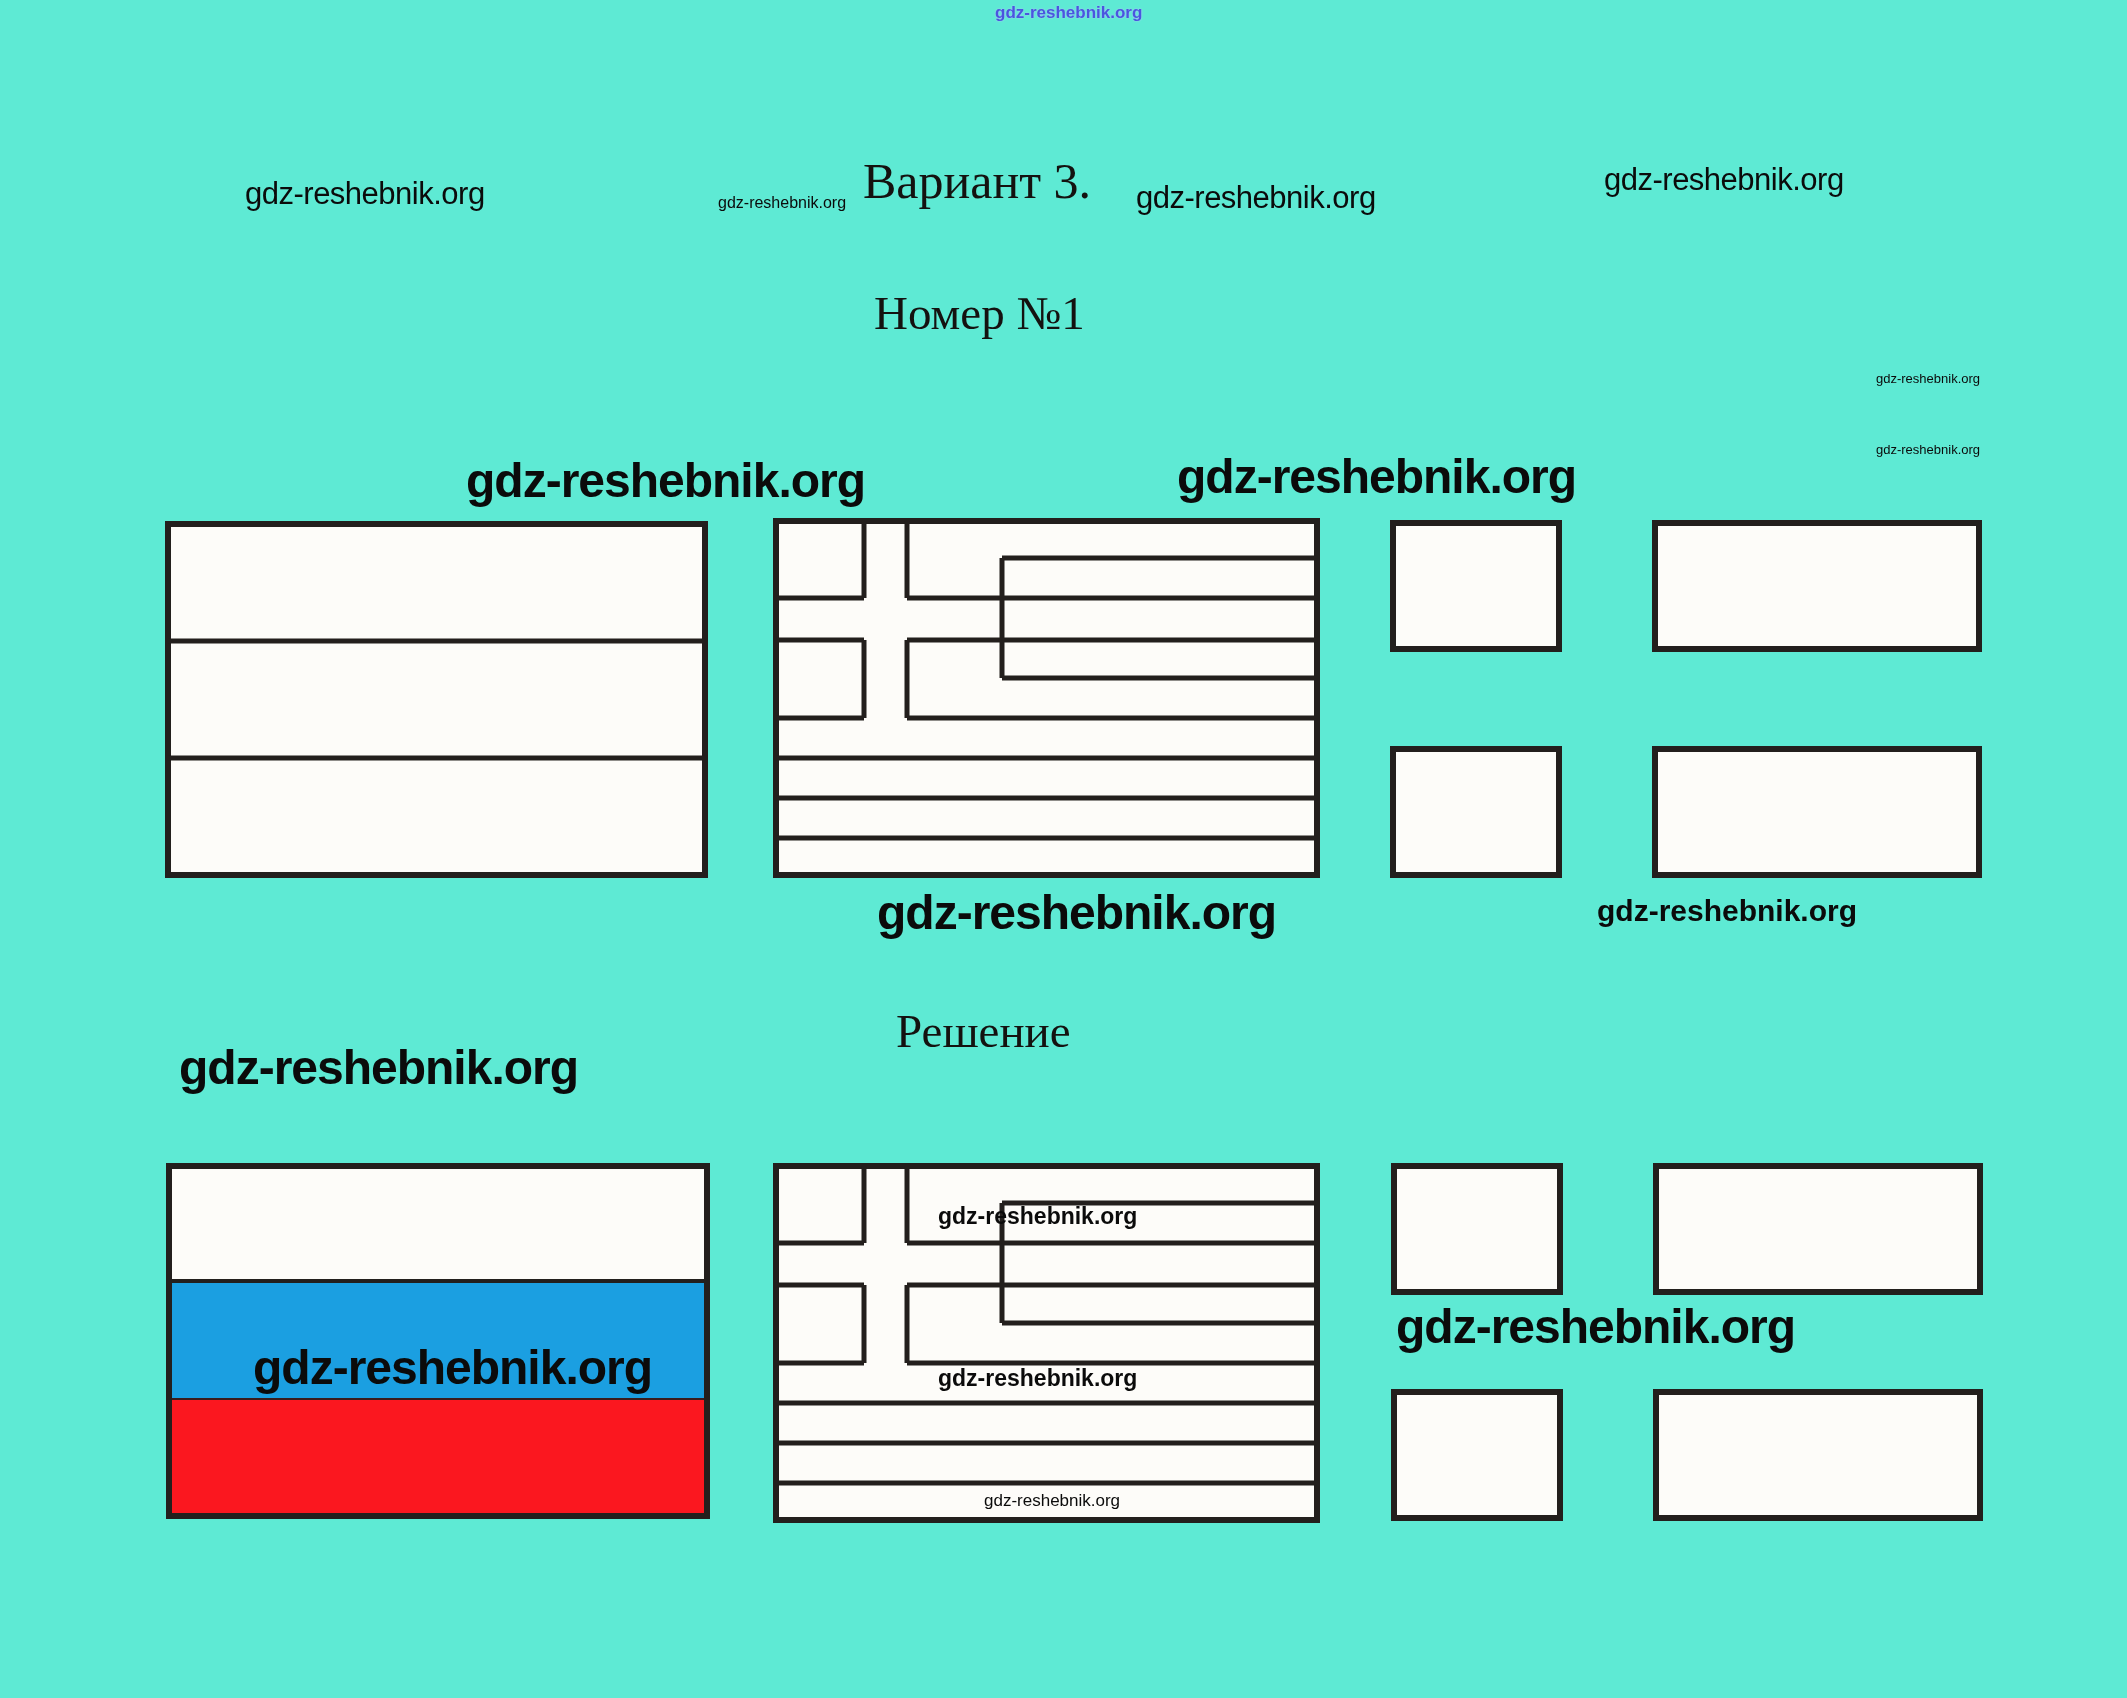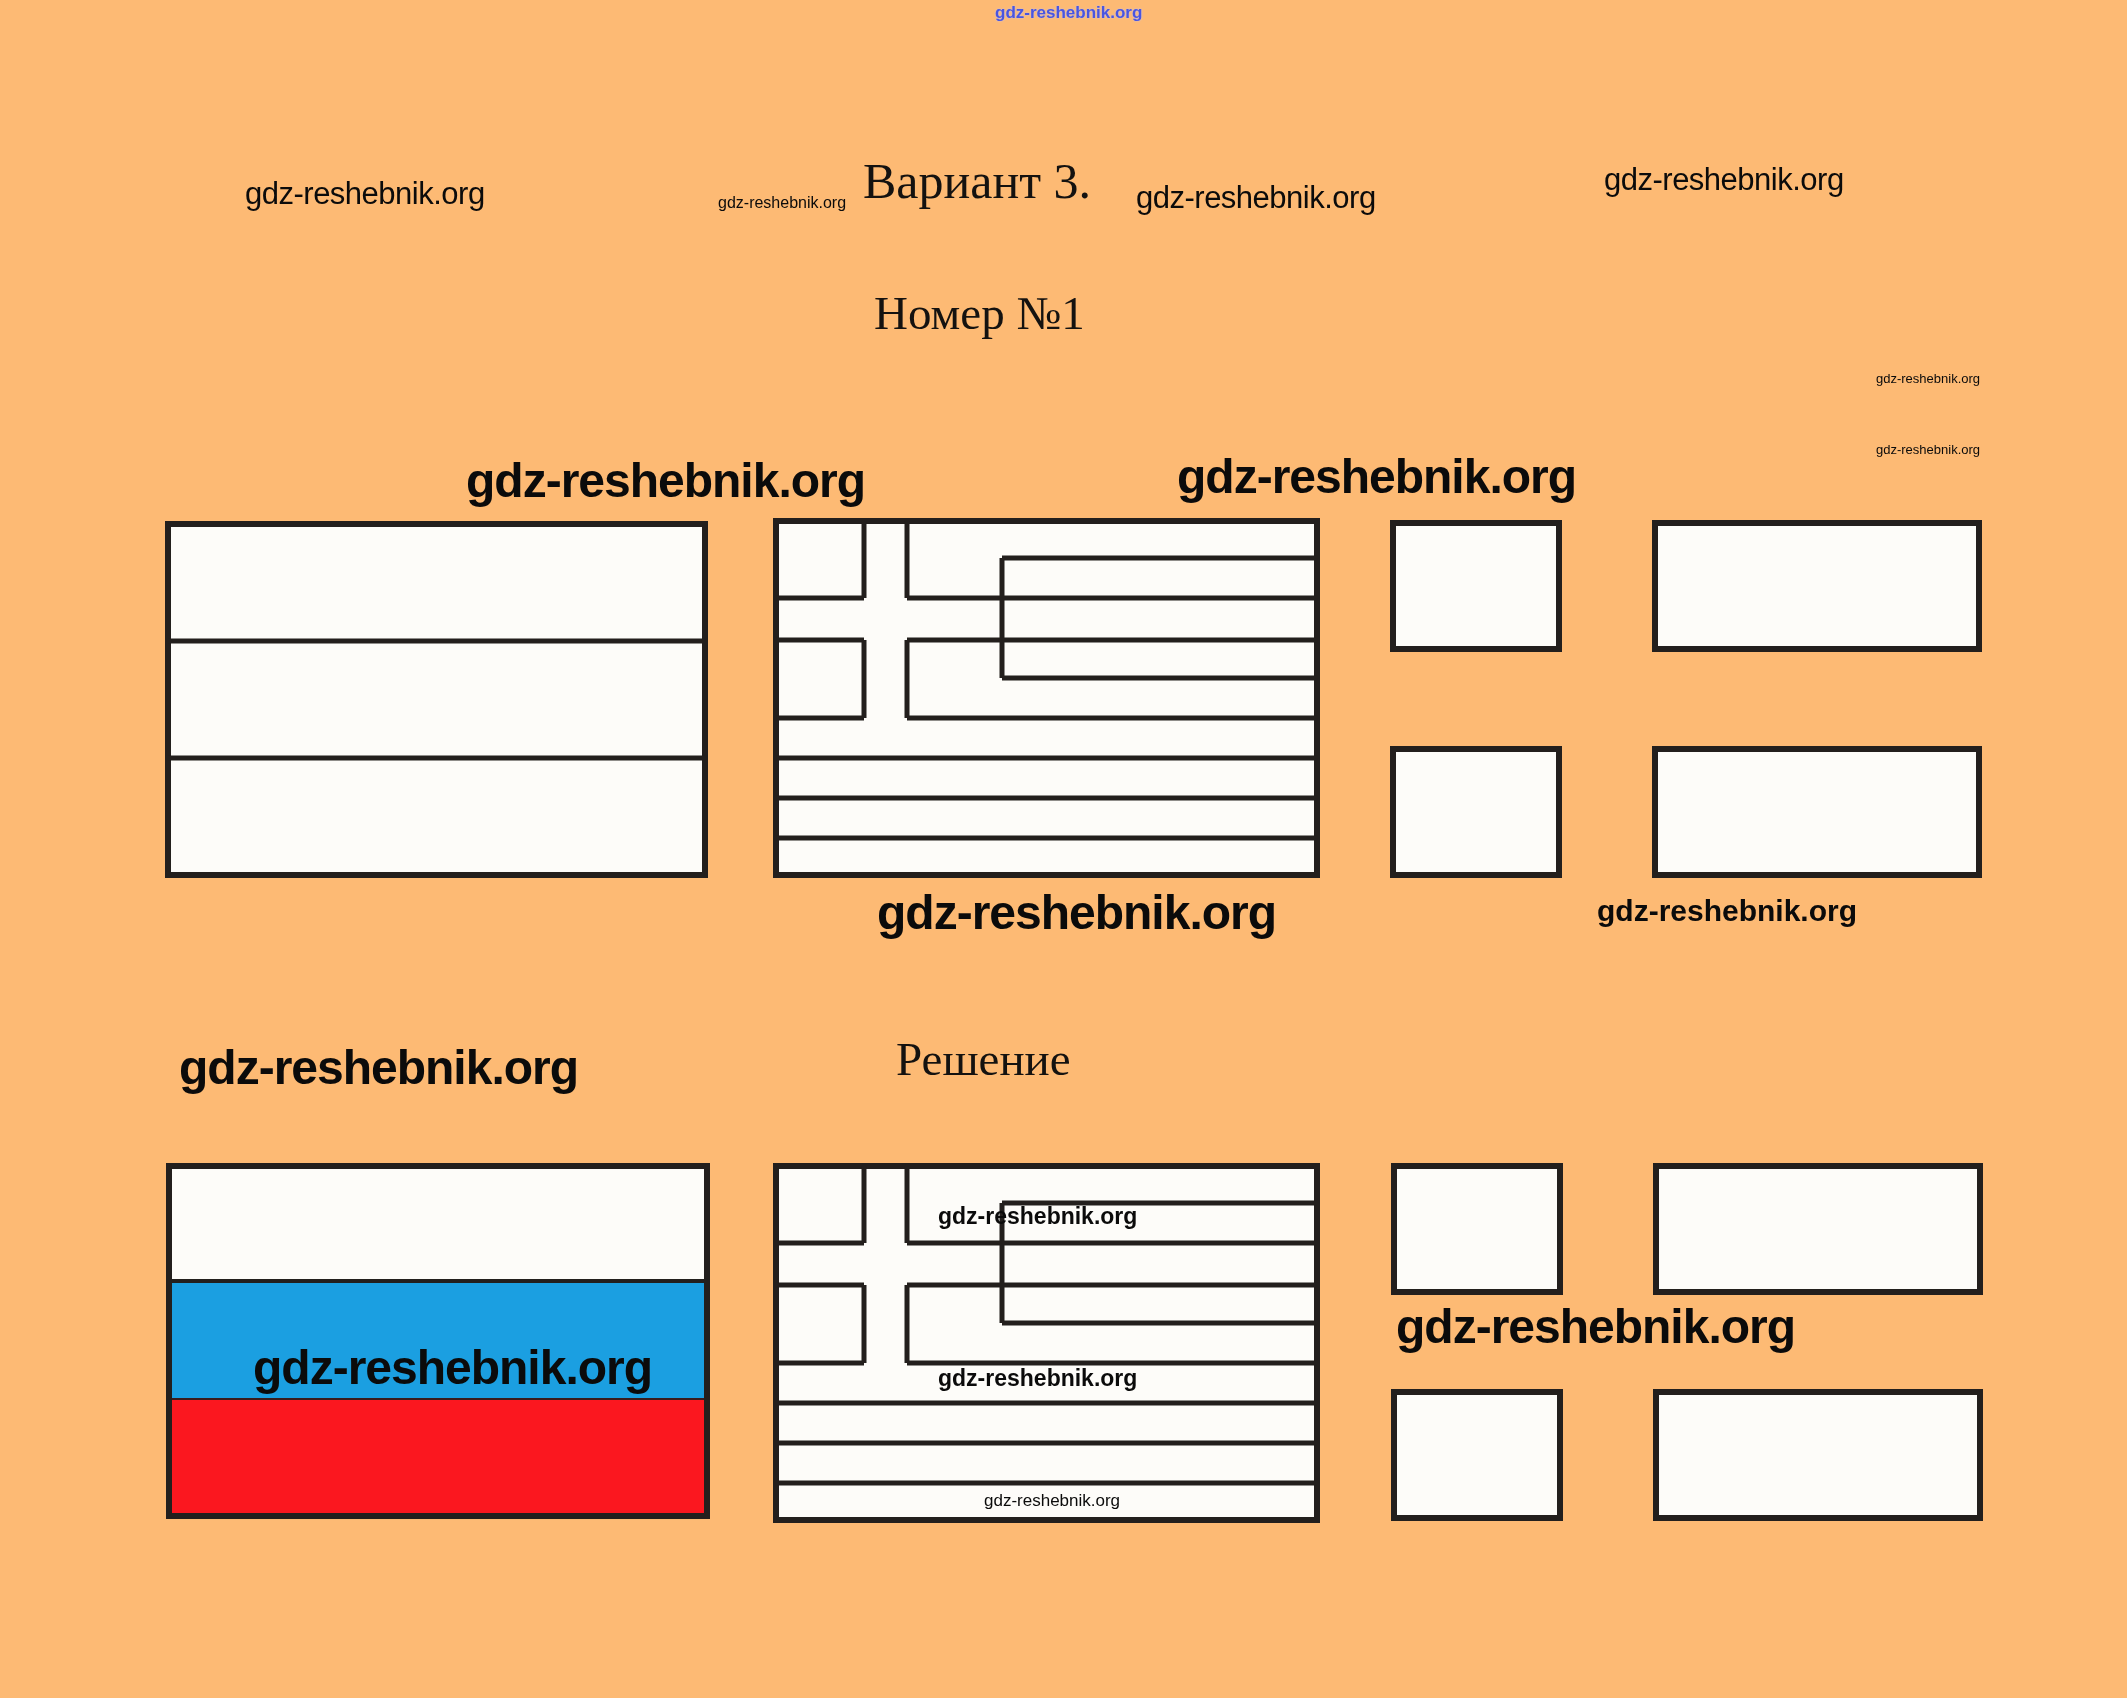--- a/index.html
+++ b/index.html
@@ -1,16 +1,16 @@
 <!DOCTYPE html>
 <html><head>
 <meta charset="utf-8">
 <style>
   html,body{margin:0;padding:0;background:#ffffff;}
-  .page{position:relative;width:2127px;height:1698px;background:#fdba74;overflow:hidden;
+  .page{position:relative;width:2127px;height:1698px;background:#5eead4;overflow:hidden;
         font-family:"Liberation Sans",sans-serif;color:#0b0b0b;}
   .abs{position:absolute;white-space:nowrap;}
   .serif{font-family:"Liberation Serif",serif;color:#141210;}
   .wm{font-family:"Liberation Sans",sans-serif;color:#0b0b0b;}
   .wm-big{font-size:48px;font-weight:bold;letter-spacing:-1px;}
   .wm-med{font-size:31px;font-weight:600;letter-spacing:-0.5px;}
   .wm-small{font-size:16px;font-weight:600;}
   .wm-tiny{font-size:13px;font-weight:400;}
   .wm-inner{font-size:23px;font-weight:600;}
   .wm-inner-sm{font-size:17px;font-weight:400;}
@@ -72,21 +72,21 @@
       <rect x="3" y="3" width="166" height="126" fill="#FDFCF9" stroke="#231F1D" stroke-width="6"></rect>
       <rect x="265" y="3" width="324" height="126" fill="#FDFCF9" stroke="#231F1D" stroke-width="6"></rect>
       <rect x="3" y="229" width="166" height="126" fill="#FDFCF9" stroke="#231F1D" stroke-width="6"></rect>
       <rect x="265" y="229" width="324" height="126" fill="#FDFCF9" stroke="#231F1D" stroke-width="6"></rect>
     </svg>
   </div>
 
   <div class="abs wm wm-big" style="left:877px;top:885px;">gdz-reshebnik.org</div>
   <div class="abs wm" style="left:1597px;top:894px;font-size:30px;font-weight:600;">gdz-reshebnik.org</div>
 
-  <h2 class="abs serif" style="left:896px;top:1032px;font-size:47px;text-align:center;">Решение</h2>
+  <h2 class="abs serif" style="left:896px;top:1004px;font-size:47px;text-align:center;">Решение</h2>
   <div class="abs wm wm-big" style="left:179px;top:1040px;">gdz-reshebnik.org</div>
 
   <div class="flag" style="left:166px;top:1163px;">
     <svg width="544" height="356" viewBox="0 0 544 356">
       <rect x="3" y="3" width="538" height="350" stroke="none" fill="#FDFCF9"></rect>
       <rect x="4" y="118" width="537" height="118" fill="#1B9FE1"></rect>
       <rect x="4" y="236" width="537" height="114" fill="#FB171F"></rect>
       <line x1="3" y1="118" x2="541" y2="118" stroke="#231F1D" stroke-width="4"></line>
       <line x1="3" y1="236" x2="541" y2="236" stroke="#3a1c1c" stroke-width="2"></line>
       <rect x="3" y="3" width="538" height="350" fill="none" stroke="#231F1D" stroke-width="6"></rect>

